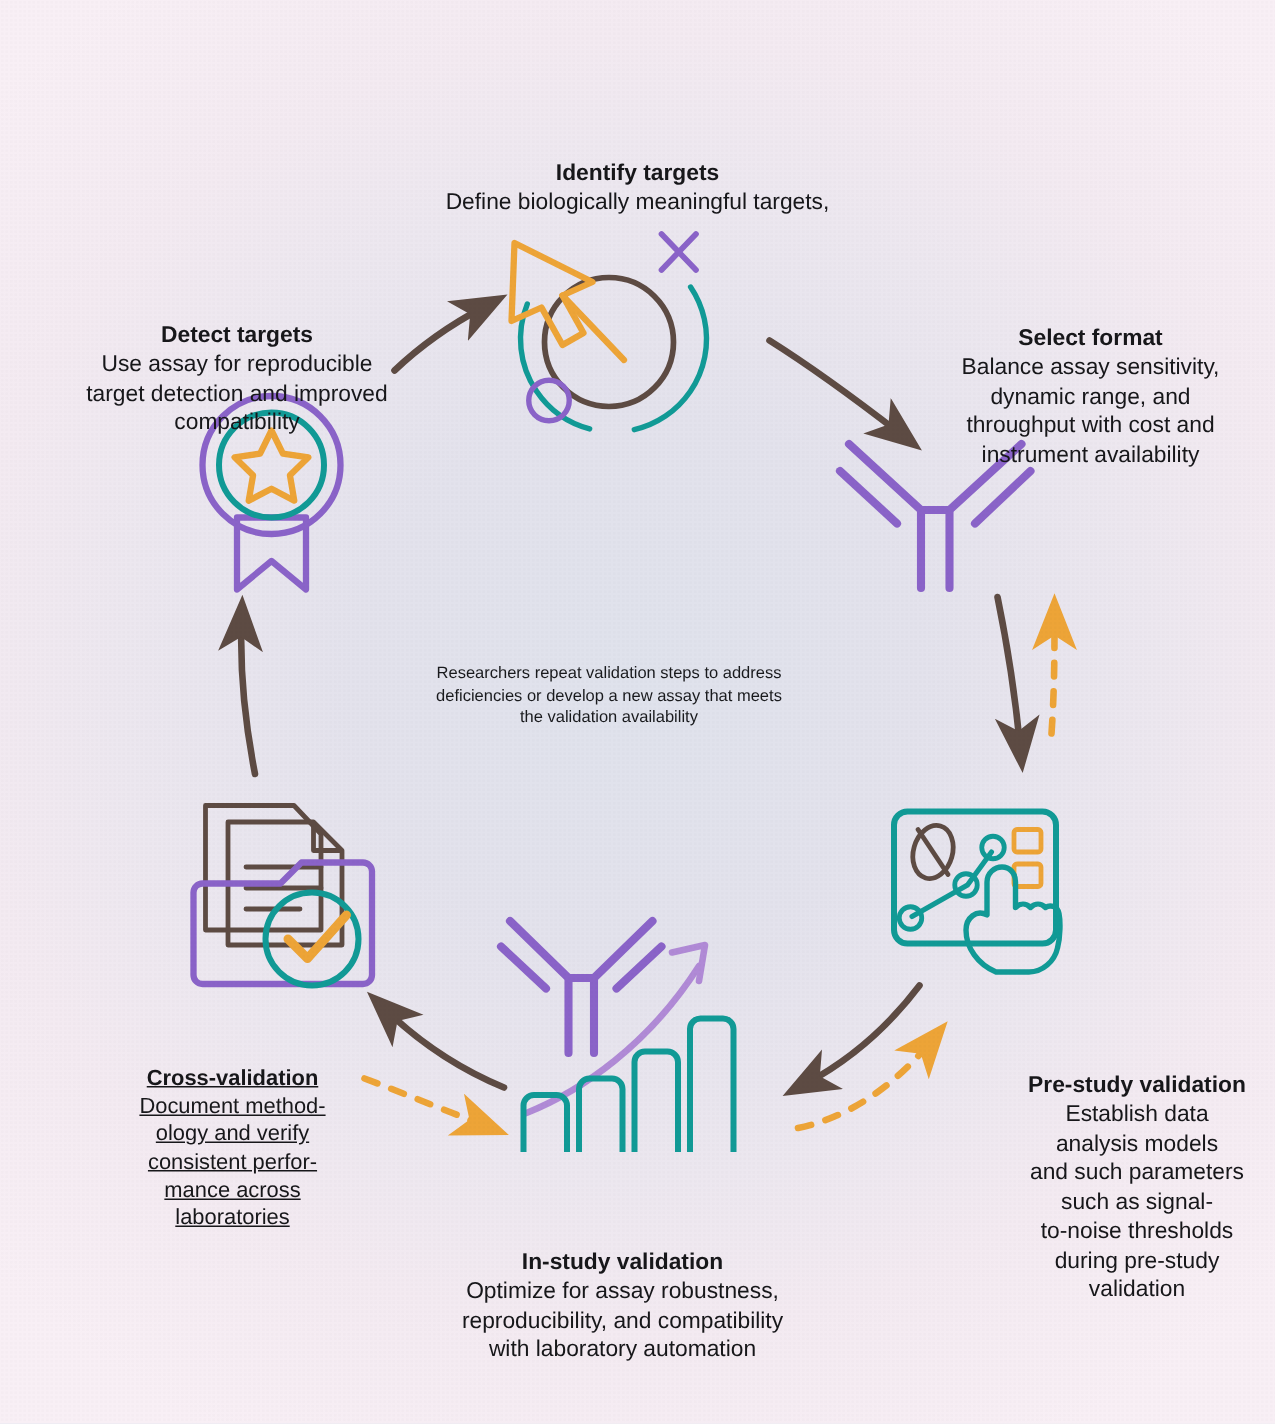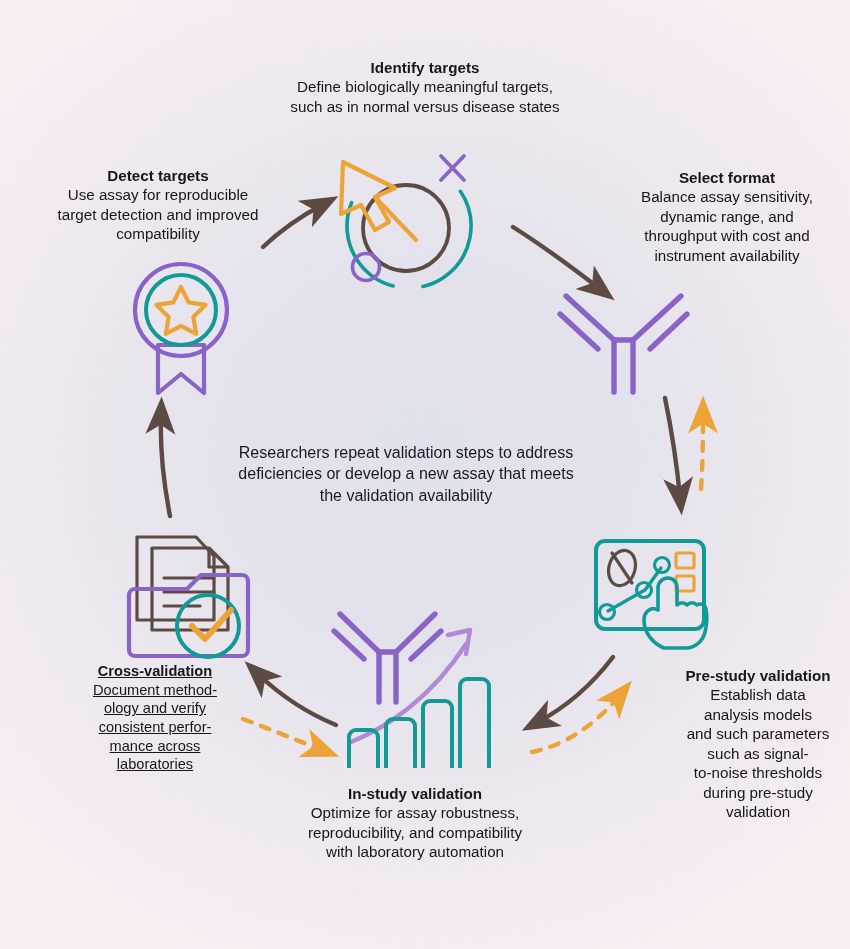--- a/index.html
+++ b/index.html
@@ -15,24 +15,24 @@
       linear-gradient(135deg,#f9f0f6 0%,#e6e6f0 35%,#dfe3ed 50%,#e9e4ef 70%,#faf0f6 100%);
     overflow:hidden;
   }
   #stage::after{
     content:"";position:absolute;inset:0;pointer-events:none;
     background-image:radial-gradient(rgba(0,0,0,.018) 1px, transparent 1px);
     background-size:3px 3px;opacity:.6;
   }
   svg.layer{position:absolute;left:0;top:0;width:850px;height:949px;}
   .txt{position:absolute;color:#17171a;text-align:center;line-height:1.28;z-index:5;}
-  .ttl{font-weight:bold;display:block;}
+  .ttl{font-weight:bold;display:block;margin-top:48px;}
   .body15{font-size:15.2px;}
   .body14{font-size:14.6px;text-decoration:underline;}
-  .center-note{font-size:16px;color:#191a1d;line-height:1.34;text-align:center;}
+  .center-note{font-size:11px;color:#191a1d;line-height:1.34;text-align:center;}
 
   
   #t-identify{left:225px;top:58px;width:400px;}
   #t-select{left:604px;top:168px;width:246px;}
   #t-prestudy{left:652px;top:666px;width:212px;}
   #t-instudy{left:262px;top:784px;width:306px;}
   #t-cross{left:62px;top:662px;width:186px;}
   #t-detect{left:22px;top:166px;width:272px;}
   #t-center{left:214px;top:442px;width:384px;}
 </style>
@@ -139,21 +139,20 @@
       <circle cx="181" cy="310" r="46" fill="none" stroke="#8a63c8" stroke-width="4.2"></circle>
       <circle cx="181" cy="310" r="35" fill="none" stroke="#119a96" stroke-width="4"></circle>
       <path d="M181 287 L188.6 302.4 L205.6 304.9 L193.3 316.9 L196.2 333.8
                L181 325.8 L165.8 333.8 L168.7 316.9 L156.4 304.9 L173.4 302.4 Z" fill="none" stroke="#eda437" stroke-width="4.2" stroke-linejoin="round"></path>
     </g>
   </svg>
 
   <div class="txt body15" id="t-identify">
     <span class="ttl">Identify targets</span>
     <span>Define biologically meaningful targets,</span><br>
-    <span>such as in normal versus disease states</span>
   </div>
 
   <div class="txt body15" id="t-select">
     <span class="ttl">Select format</span>
     <span>Balance assay sensitivity,</span><br>
     <span>dynamic range, and</span><br>
     <span>throughput with cost and</span><br>
     <span>instrument availability</span>
   </div>
 

